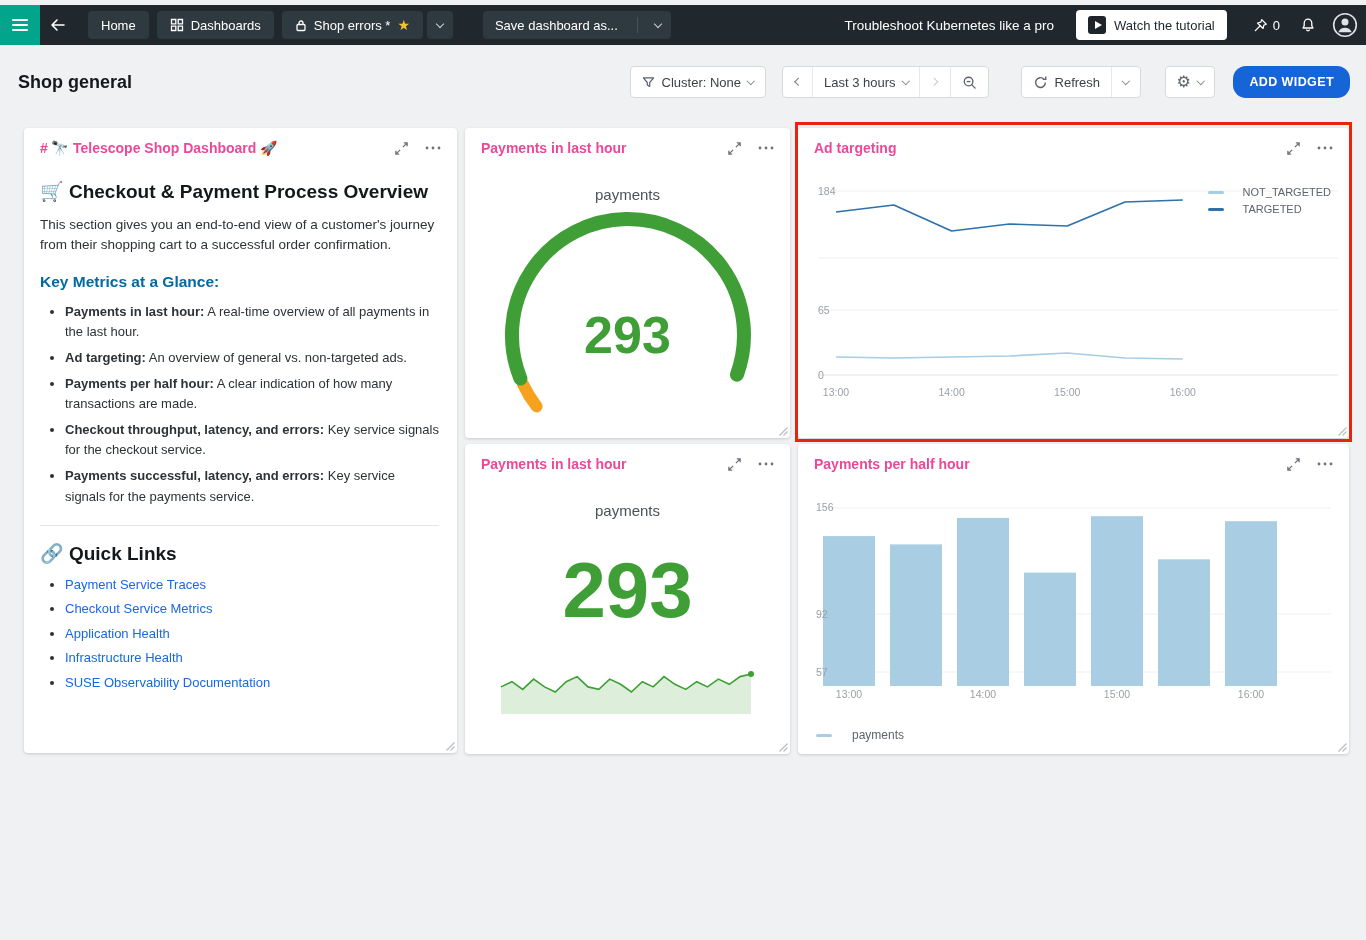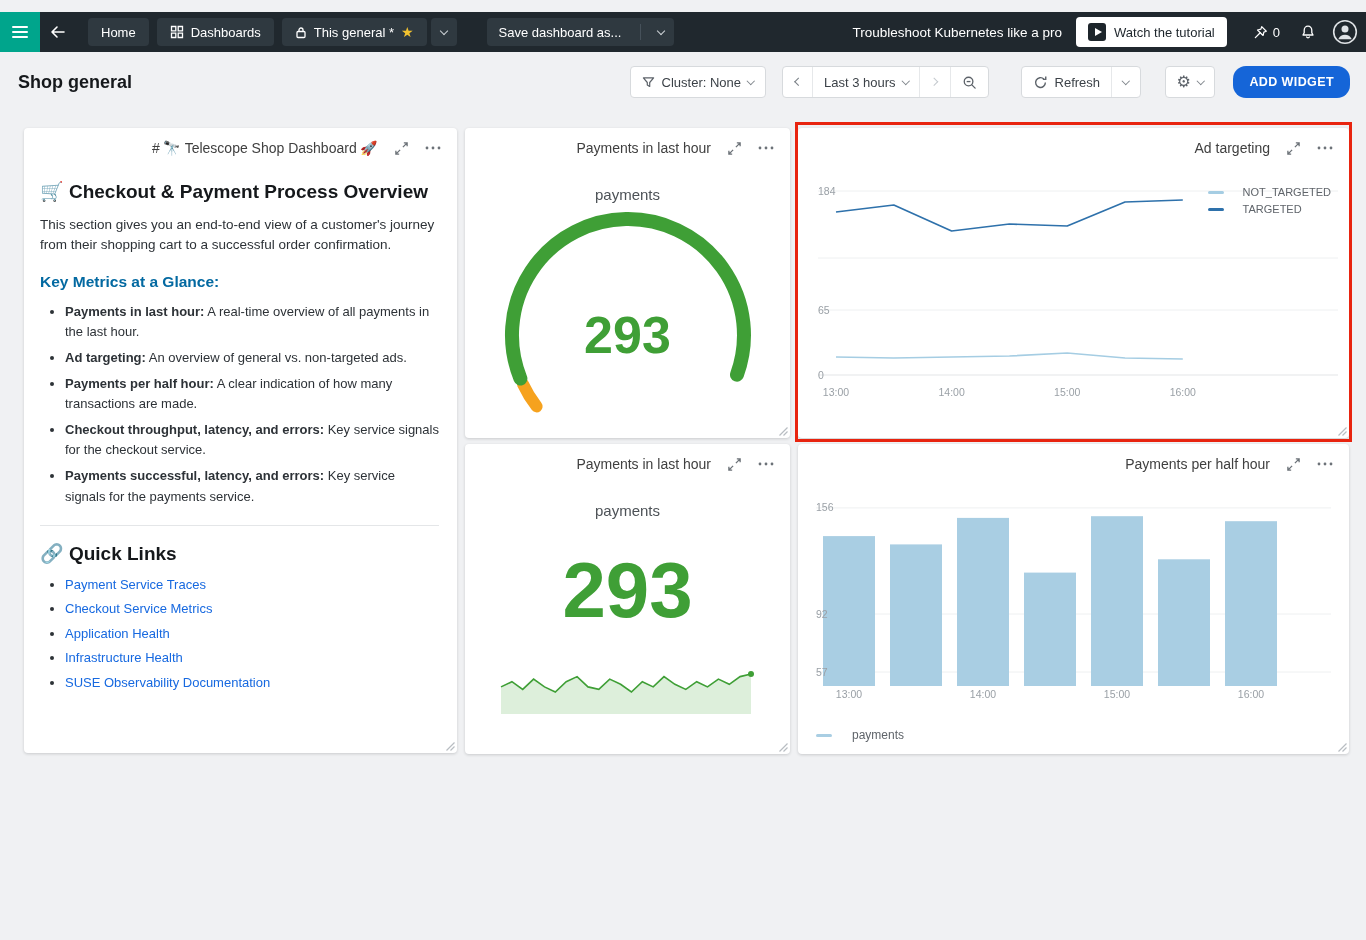--- a/index.html
+++ b/index.html
@@ -2,40 +2,40 @@
 <html style="--topbar-bg: #20282e; --topbar-pill: #2f3940; --brand-teal: #00a58c; --star-yellow: #f2c230; --page-bg: #f0f1f3; --accent-blue: #1565d8; --link-blue: #1769e0; --gauge-green: #3f9f36; --gauge-threshold-orange: #f6a21e; --line-dark-blue: #2e71ab; --line-light-blue: #a5cde3; --bar-blue: #a9cee3; --highlight-red: #e8240f;"><head>
 <meta charset="utf-8">
 <style>
   *{box-sizing:border-box;margin:0;padding:0;}
   html,body{width:1366px;height:940px;}
   body{font-family:"Liberation Sans","DejaVu Sans",sans-serif;background:var(--page-bg,#f0f1f3);position:relative;overflow:hidden;color:#222;}
   button{font-family:inherit;border:none;background:none;cursor:pointer;color:inherit;}
   a{cursor:pointer;}
 
   
-  .topbar{position:absolute;top:12px;left:0;width:100%;height:40px;background:var(--topbar-bg,#20282e);display:flex;align-items:center;color:#fff;z-index:20;}
+  .topbar{position:absolute;top:5px;left:0;width:100%;height:40px;background:var(--topbar-bg,#20282e);display:flex;align-items:center;color:#fff;z-index:20;}
   .burger{width:40px;height:40px;background:var(--brand-teal,#00a58c);display:flex;align-items:center;justify-content:center;cursor:pointer;flex:none;}
   .bars{display:flex;flex-direction:column;gap:3px;}
   .bars i{display:block;width:16px;height:2px;background:#fff;border-radius:1px;}
   .tb-icon-btn{height:40px;display:flex;align-items:center;justify-content:center;padding:0 10px;color:#fff;font-size:13px;gap:5px;}
   .pill{background:var(--topbar-pill,#2f3940);border-radius:4px;height:28px;display:inline-flex;align-items:center;gap:7px;padding:0 13px;font-size:13px;color:#fff;margin-left:8px;white-space:nowrap;}
   .pill-first{margin-left:12px;}
   .pill-sq{width:26px;padding:0;justify-content:center;margin-left:4px;color:#cdd2d6;}
   .star{color:var(--star-yellow,#f2c230);font-size:14px;line-height:1;}
   .save-group{margin-left:30px;padding:0;}
   .save-group .seg-a{padding:0 12px;height:28px;display:flex;align-items:center;}
   .save-group .vdiv{width:1px;height:16px;background:#46515a;}
   .save-group .seg-b{width:26px;height:28px;display:flex;align-items:center;justify-content:center;color:#cdd2d6;}
   .chev{width:6px;height:6px;border-right:1.5px solid currentColor;border-bottom:1.5px solid currentColor;display:inline-block;}
   .chev.down{transform:rotate(45deg);margin-top:-3px;}
   .chev.left{transform:rotate(135deg);margin-left:2px;}
   .chev.right{transform:rotate(-45deg);margin-right:2px;}
   .spacer{flex:1;}
   .promo{font-size:13.5px;margin-right:14px;color:#fff;}
-  .tutorial{background:#fff;color:#1d252b;height:30px;border-radius:4px;display:flex;align-items:center;gap:8px;padding:0 12px;font-size:13px;font-weight:500;margin-right:16px;}
+  .tutorial{background:#fff;color:#1d252b;height:30px;border-radius:4px;display:flex;align-items:center;gap:8px;padding:0 12px;font-size:13px;font-weight:500;margin-right:16px;margin-left:8px;}
   .play-badge{width:18px;height:18px;background:#1d252b;border-radius:3px;display:flex;align-items:center;justify-content:center;}
   .play-tri{width:0;height:0;border-left:7px solid #fff;border-top:4.5px solid transparent;border-bottom:4.5px solid transparent;margin-left:2px;display:block;}
   .avatar-btn{padding:0 8px 0 6px;}
 
   
   .page-header{position:absolute;top:40px;left:0;width:100%;height:64px;display:flex;align-items:center;padding:20px 16px 0 18px;}
   .page-title{font-size:18px;font-weight:700;color:#15181b;}
   .controls{margin-left:auto;display:flex;align-items:center;}
   .ctl{background:#fff;border:1px solid #d7dadd;border-radius:4px;height:32px;display:flex;align-items:center;font-size:13px;color:#3c4248;}
   .seg{padding:0 11px;height:30px;display:flex;align-items:center;gap:7px;cursor:pointer;}
@@ -43,21 +43,21 @@
   .seg .chev{color:#7b8187;width:5.5px;height:5.5px;}
   .seg.disabled{color:#c5cacf;}
   .seg.disabled .chev{color:#c5cacf;}
   .gear-glyph{font-size:16px;color:#5c6269;line-height:1;}
   .m16{margin-left:16px;}.m32{margin-left:32px;}.m24{margin-left:24px;}
   .btn-primary{background:var(--accent-blue,#1565d8);color:#fff;font-size:12.5px;font-weight:700;letter-spacing:.4px;height:32px;padding:0 16px;border-radius:13px;margin-left:18px;}
 
   
   .card{position:absolute;background:#fff;border-radius:4px;box-shadow:0 1px 3px rgba(26,31,36,.18);}
   .card-head{display:flex;align-items:center;padding:12px 16px 6px 16px;}
-  .card-title{font-size:14px;font-weight:400;color:#404040;flex:1;white-space:nowrap;overflow:hidden;text-align:right;}
+  .card-title{font-size:14px;font-weight:700;color:#ec4899;flex:1;white-space:nowrap;overflow:hidden;}
   .head-ic{margin-left:16px;color:#6c7278;display:flex;cursor:pointer;}
   .rsz{position:absolute;right:2px;bottom:2px;cursor:nwse-resize;display:flex;}
 
   
   .md-body{padding:4px 18px 0 16px;}
   .md-h2{font-size:19px;font-weight:700;color:#15181b;margin:14px 0 12px;}
   .md-p{font-size:13.5px;line-height:1.5;color:#2d3237;margin-bottom:17px;}
   .md-h3{font-size:15.5px;font-weight:700;color:#0369a1;margin-bottom:11px;}
   .md-ul{padding-left:25px;margin-bottom:14px;}
   .md-ul li{font-size:13px;line-height:1.55;color:#2d3237;margin-bottom:6px;}
@@ -111,21 +111,21 @@
     <svg width="14" height="14" viewBox="0 0 14 14">
         <path d="M1.5 1.5h4.3v4.3H1.5zM8.2 1.5h4.3v4.3H8.2zM1.5 8.2h4.3v4.3H1.5zM8.2 8.2h4.3v4.3H8.2z" fill="none" stroke="#fff" stroke-width="1.3"></path>
       </svg>
     <span>Dashboards</span>
   </button>
   <button class="pill">
     <svg width="12" height="13" viewBox="0 0 12 13">
         <rect x="2" y="5.5" width="8" height="6" rx="1" fill="none" stroke="#fff" stroke-width="1.3"></rect>
         <path d="M4 5.5V4a2 2 0 0 1 4 0v1.5" fill="none" stroke="#fff" stroke-width="1.3"></path>
       </svg>
-    <span>This general *</span>
+    <span>Shop errors *</span>
     <span class="star">★</span>
   </button>
   <button class="pill pill-sq">
     <span class="chev down"></span>
   </button>
   <div class="pill save-group">
     <span class="seg-a">Save dashboard as...</span>
     <span class="vdiv"></span>
     <span class="seg-b">
         <span class="chev down"></span>

